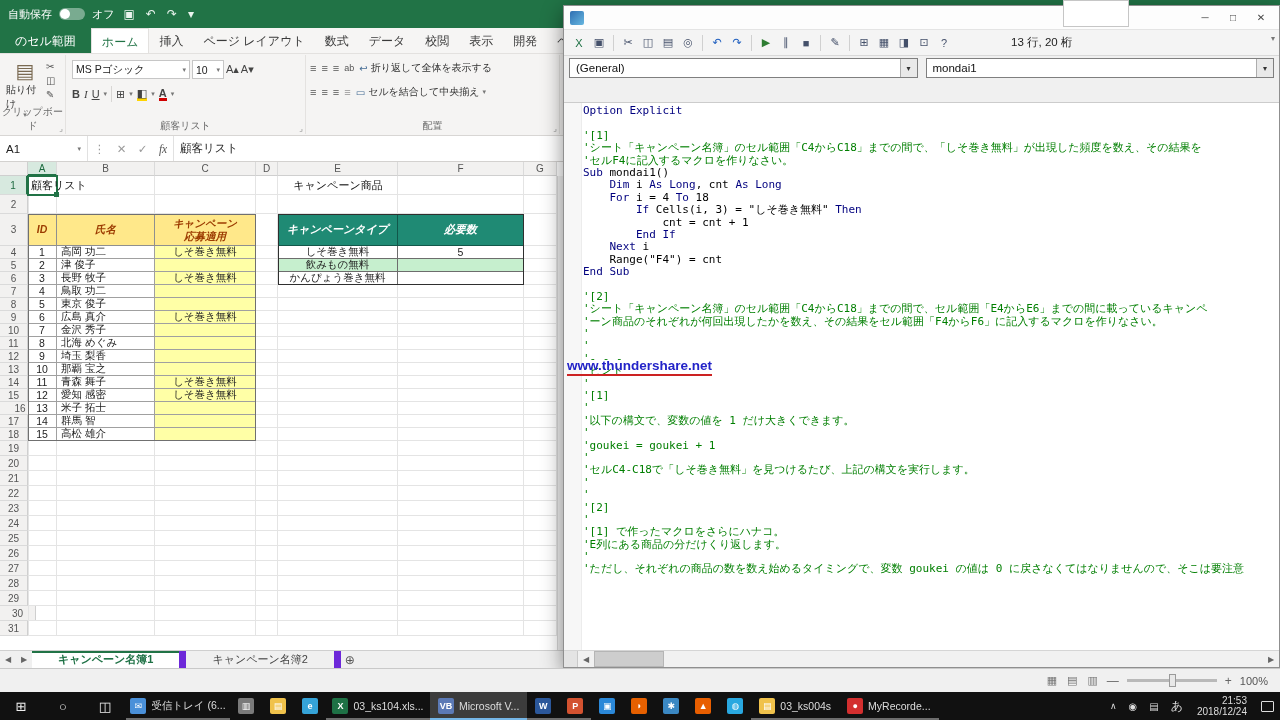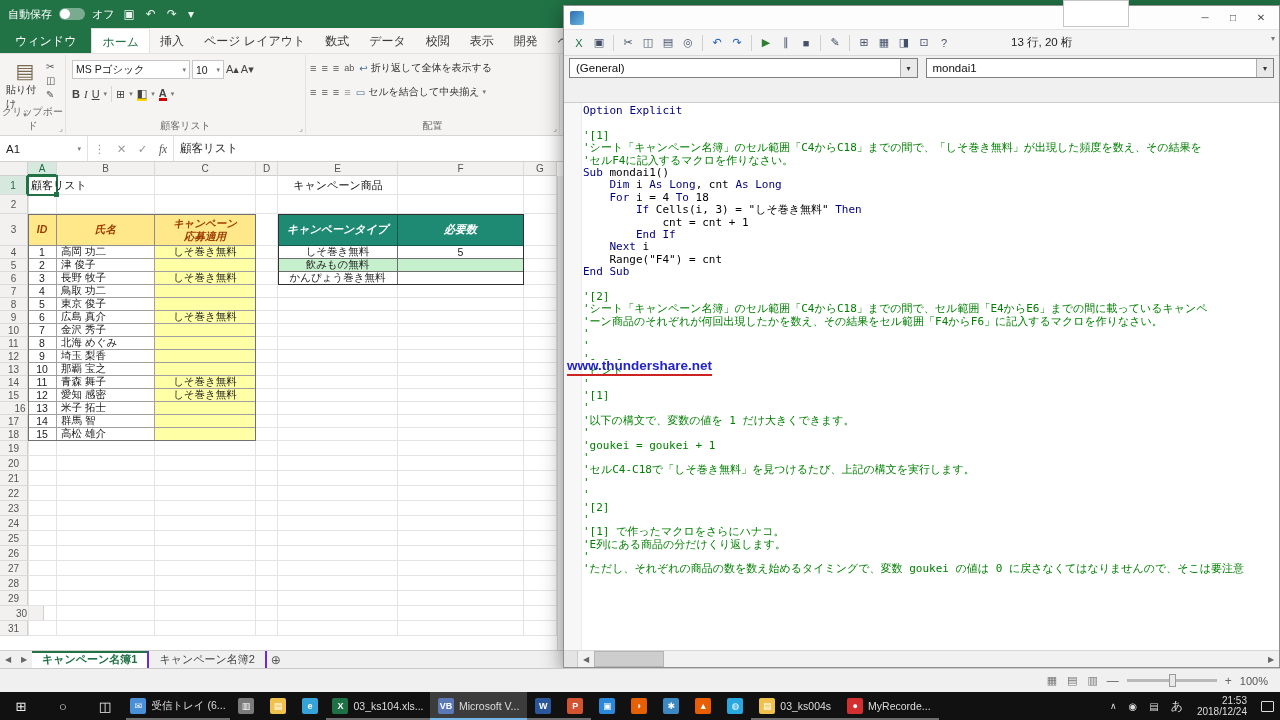--- a/index.html
+++ b/index.html
@@ -66,21 +66,21 @@
   .ct-name{padding-left:4px}
   .ct-camp{background:#ffffa6;justify-content:center}
   .cp-hdr{position:absolute;z-index:2;background:#1f8a74;color:#fff;font-style:italic;font-weight:bold;font-size:11px;display:flex;align-items:center;justify-content:center;border-right:1px solid #11574a;border-bottom:1px solid #11574a}
   .cp-cell{position:absolute;z-index:2;background:#fff;font-size:10.5px;display:flex;align-items:center;justify-content:center;border-right:1px solid #6d6d6d;border-bottom:1px solid #6d6d6d;color:#222;white-space:nowrap;overflow:hidden}
   .cp-cell.hl{background:#c6efce}
   .sel-box{position:absolute;border:2px solid #217346;z-index:5}
   .sel-handle{position:absolute;width:5px;height:5px;background:#217346;z-index:7}
   .xl-vscroll{position:absolute;right:0;top:14px;bottom:0;width:8px;background:#f1f1f1;border-left:1px solid #d8d8d8;z-index:8}
   .xl-sheettabs{position:absolute;left:0;top:650px;width:565px;height:18px;background:#f0f0f0;border-top:1px solid #cfcfcf;display:flex;align-items:stretch;font-size:11px;color:#444;z-index:9}
   .st-arrow{width:16px;display:flex;align-items:center;justify-content:center;font-size:8px;color:#666}
-  .stab{padding:0 10px;display:flex;align-items:center;border-right:2px solid #6d28d9;white-space:nowrap}
+  .stab{padding:0 26px;display:flex;align-items:center;border-right:7px solid #6d28d9;white-space:nowrap}
   .stab.active{background:#fff;color:#1e7145;font-weight:bold;box-shadow:inset 0 2px 0 #217346}
   .st-add{width:18px;display:flex;align-items:center;justify-content:center;color:#555;font-size:12px}
   
   .xl-statusbar{position:absolute;left:0;top:668px;width:1280px;height:24px;background:#f0f0f0;border-top:1px solid #c9c9c9;display:flex;align-items:center;justify-content:flex-end;gap:8px;padding-right:12px;font-size:11px;color:#555;z-index:40}
   .view-ic{font-size:11px;color:#777;padding:0 1px}
   .zoom-slider{width:90px;height:3px;background:#b9b9b9;position:relative}
   .zoom-slider .thumb{position:absolute;left:42px;top:-5px;width:7px;height:13px;background:#e8e8e8;border:1px solid #9a9a9a}
   .zoom-pm{font-size:12px;color:#666}
   
   .vba-win{position:absolute;left:563px;top:5px;width:717px;height:663px;background:#f0f0f0;border:1px solid #8f8f8f;box-shadow:0 6px 20px rgba(0,0,0,.45);z-index:20;overflow:hidden}
@@ -138,21 +138,21 @@
       </span>
     <span>オフ</span>
     <span class="qat-ic">▣</span>
     <span class="qat-ic">↶</span>
     <span class="qat-ic">↷</span>
     <span class="qat-ic">▾</span>
   </div>
 
   <div class="excel-win" style="top:28px;height:640px">
     <div class="xl-tabsrow" id="ribbonTabs" style="top:0">
-        <div class="xl-tab file">ウィンドウ</div>
+        <div class="xl-tab file">のセル範囲</div>
         <div class="xl-tab active">ホーム</div>
         <div class="xl-tab">挿入</div>
         <div class="xl-tab">ページ レイアウト</div>
         <div class="xl-tab">数式</div>
         <div class="xl-tab">データ</div>
         <div class="xl-tab">校閲</div>
         <div class="xl-tab">表示</div>
         <div class="xl-tab">開発</div>
         <div class="xl-tab">ヘルプ</div>
       </div>
@@ -276,21 +276,21 @@
         <div class="sh-rowhdr" style="position: absolute; left: 0px; top: 294px; width: 28px; height: 15px;">20</div>
         <div class="sh-rowhdr" style="position: absolute; left: 0px; top: 309px; width: 28px; height: 15px;">21</div>
         <div class="sh-rowhdr" style="position: absolute; left: 0px; top: 324px; width: 28px; height: 15px;">22</div>
         <div class="sh-rowhdr" style="position: absolute; left: 0px; top: 339px; width: 28px; height: 15px;">23</div>
         <div class="sh-rowhdr" style="position: absolute; left: 0px; top: 354px; width: 28px; height: 15px;">24</div>
         <div class="sh-rowhdr" style="position: absolute; left: 0px; top: 369px; width: 28px; height: 15px;">25</div>
         <div class="sh-rowhdr" style="position: absolute; left: 0px; top: 384px; width: 28px; height: 15px;">26</div>
         <div class="sh-rowhdr" style="position: absolute; left: 0px; top: 399px; width: 28px; height: 15px;">27</div>
         <div class="sh-rowhdr" style="position: absolute; left: 0px; top: 414px; width: 28px; height: 15px;">28</div>
         <div class="sh-rowhdr" style="position: absolute; left: 0px; top: 429px; width: 28px; height: 15px;">29</div>
-        <div class="sh-rowhdr" style="position: absolute; left: 0px; top: 444px; width: 44px; height: 15px;">30</div>
+        <div class="sh-rowhdr" style="position: absolute; left: 0px; top: 444px; width: 36px; height: 15px;">30</div>
         <div class="sh-rowhdr" style="position: absolute; left: 0px; top: 459px; width: 28px; height: 15px;">31</div>
         <div class="sh-vline" style="position: absolute; left: 28px; top: 14px; width: 1px; height: 460px;"></div>
         <div class="sh-vline" style="position: absolute; left: 56px; top: 14px; width: 1px; height: 460px;"></div>
         <div class="sh-vline" style="position: absolute; left: 154px; top: 14px; width: 1px; height: 460px;"></div>
         <div class="sh-vline" style="position: absolute; left: 255px; top: 14px; width: 1px; height: 460px;"></div>
         <div class="sh-vline" style="position: absolute; left: 277px; top: 14px; width: 1px; height: 460px;"></div>
         <div class="sh-vline" style="position: absolute; left: 397px; top: 14px; width: 1px; height: 460px;"></div>
         <div class="sh-vline" style="position: absolute; left: 523px; top: 14px; width: 1px; height: 460px;"></div>
         <div class="sh-vline" style="position: absolute; left: 556px; top: 14px; width: 1px; height: 460px;"></div>
         <div class="sh-hline" style="position: absolute; left: 28px; top: 32px; width: 529px; height: 1px;"></div>

